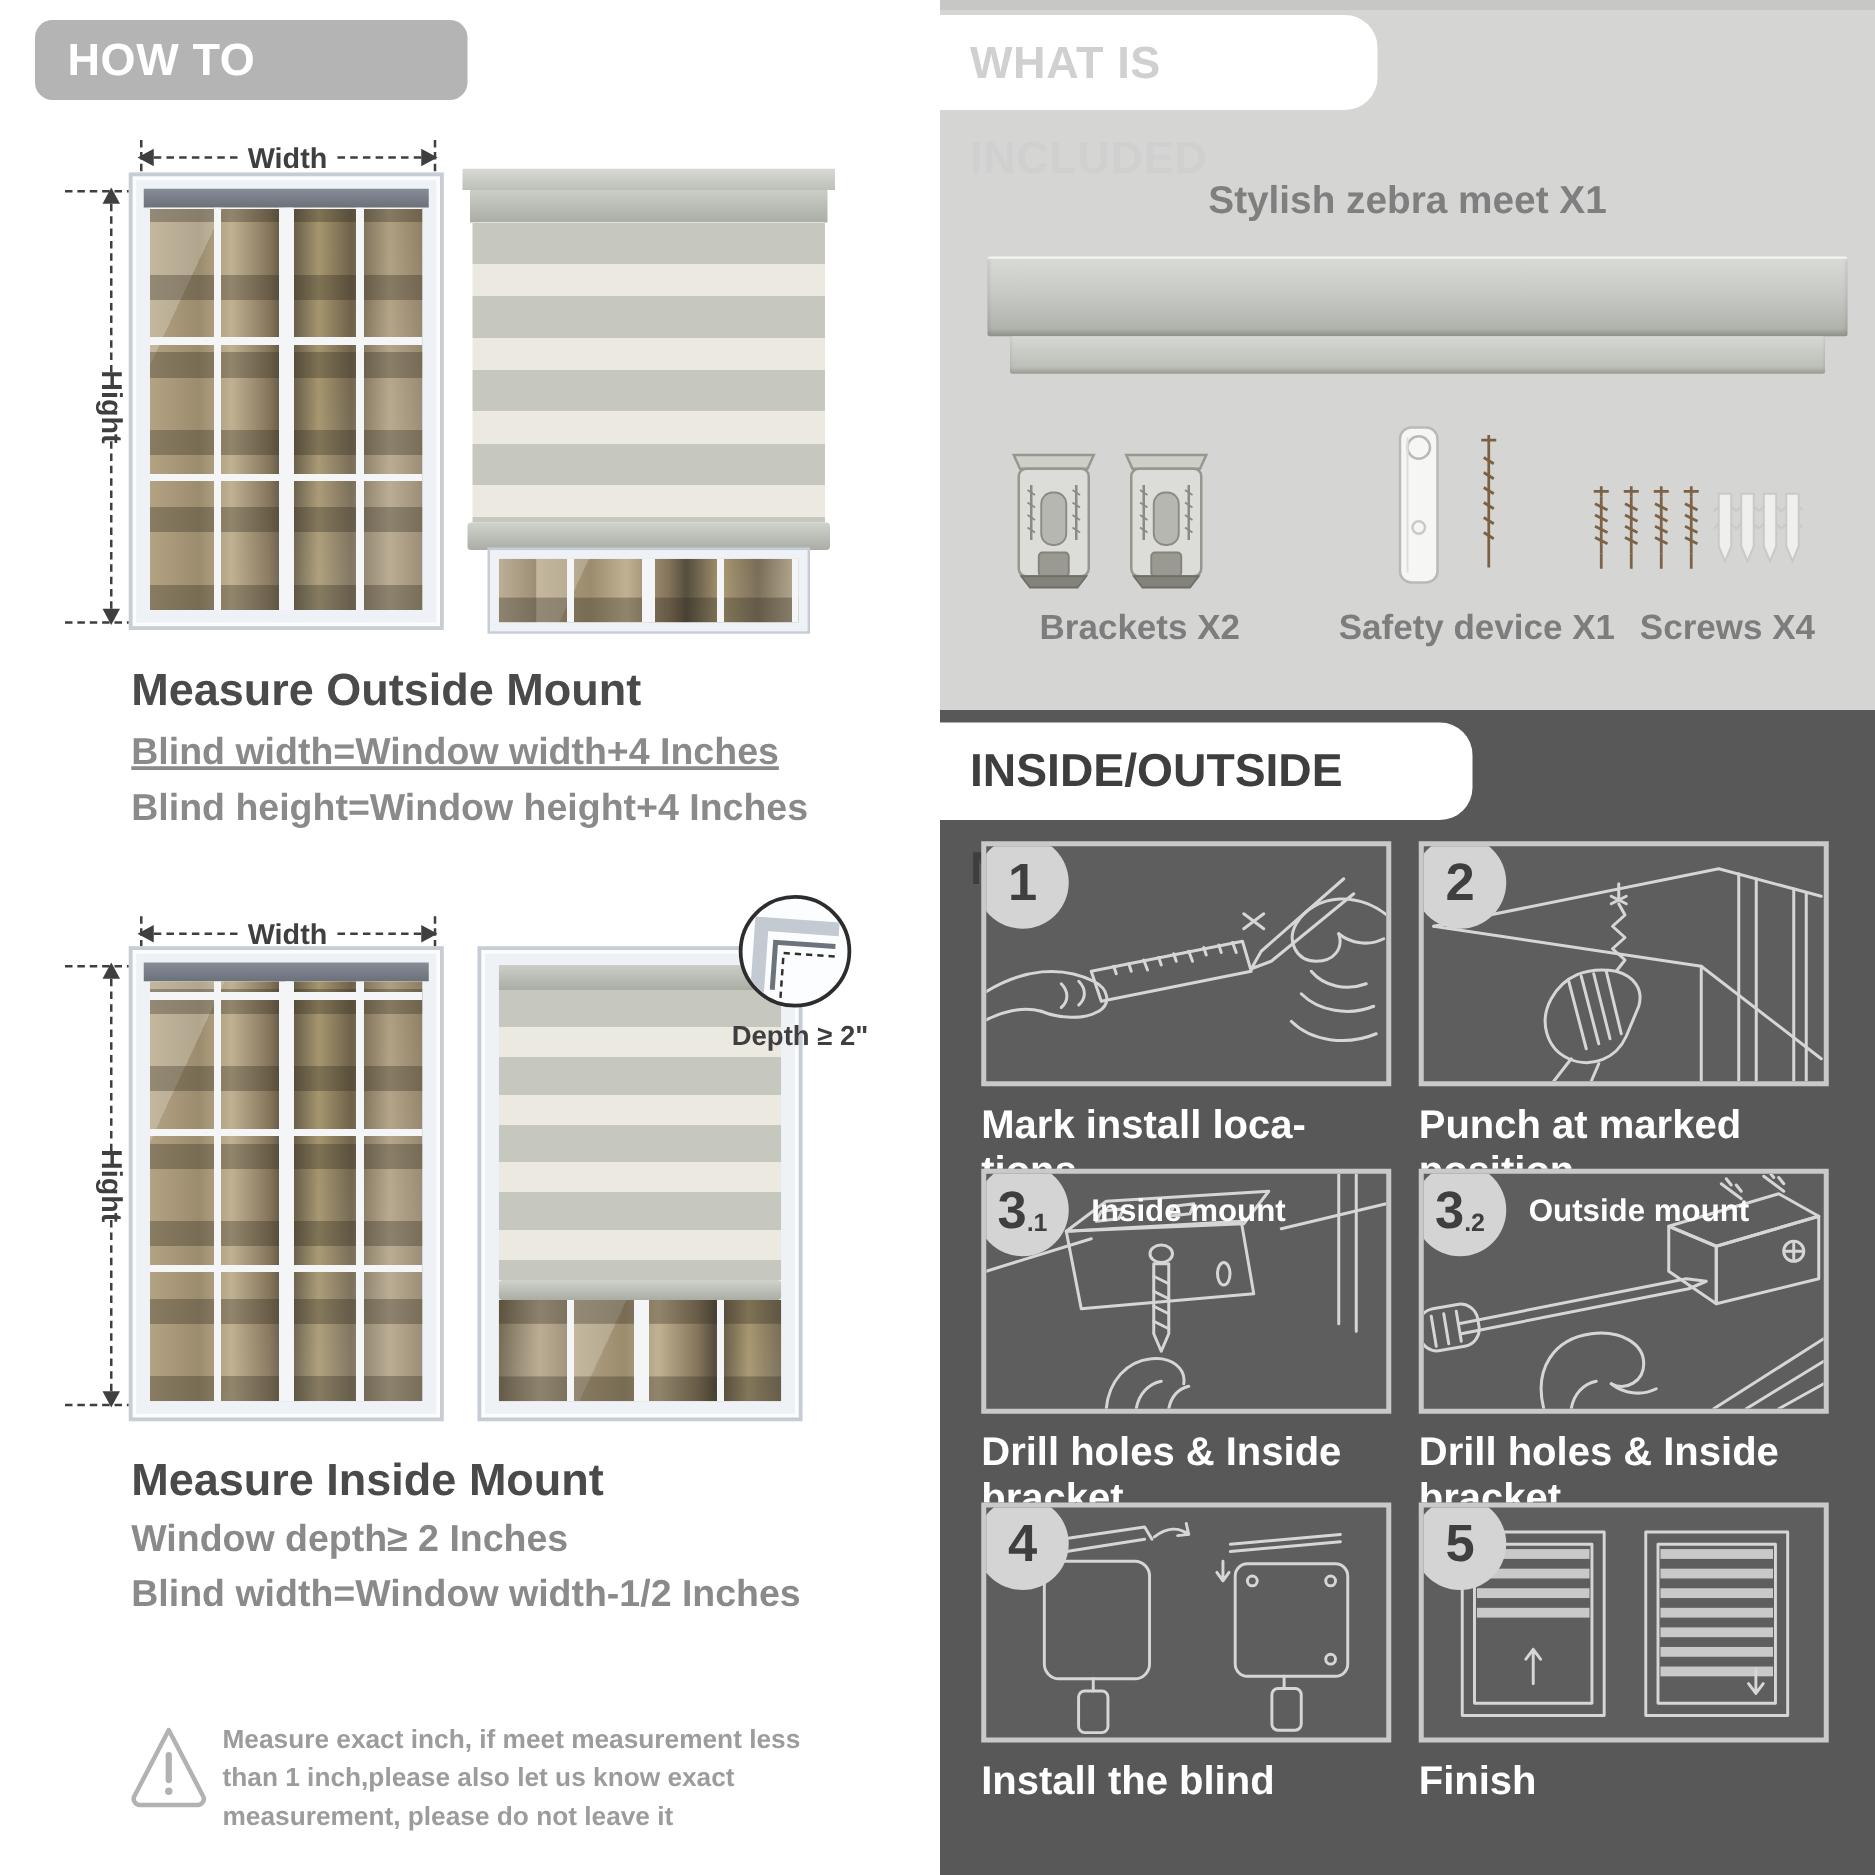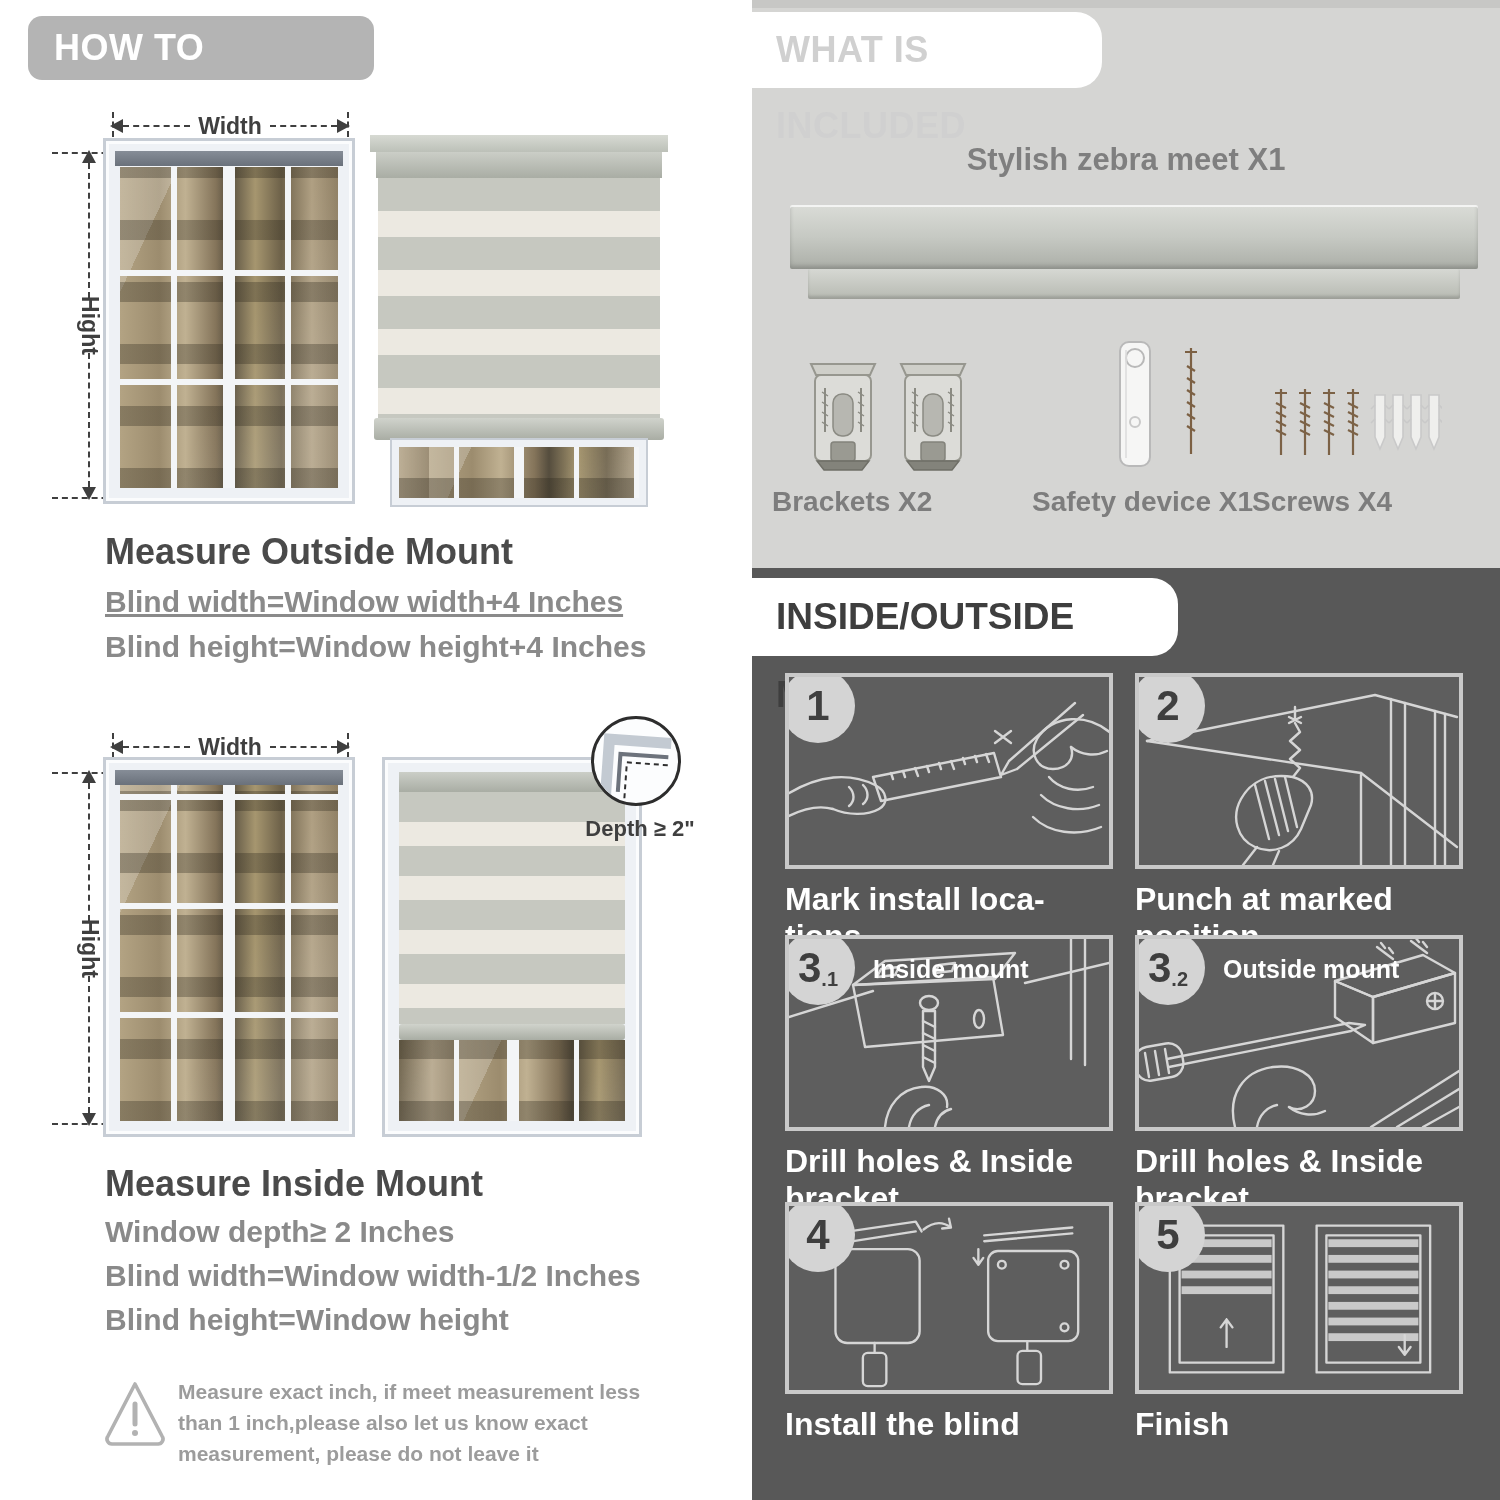--- a/index.html
+++ b/index.html
@@ -63,21 +63,21 @@
 
   
   .panel-light{left:752px;top:0;width:748px;height:568px;background:var(--panel_light,#d5d5d3);}
   .panel-dark{left:752px;top:568px;width:748px;height:932px;background:var(--panel_dark,#585858);}
   .r-header{background:#fff;border-radius:0 26px 26px 0;box-sizing:border-box;font-weight:bold;}
   .inc-header{left:0;top:12px;width:350px;height:76px;font-size:36px;color:var(--included_header_text,#d0d0d0);
               line-height:76px;padding-left:24px;letter-spacing:.5px;}
   .mnt-header{left:0;top:10px;width:426px;height:78px;font-size:37px;color:var(--mount_header_text,#3e3e3e);
               line-height:78px;padding-left:24px;}
   .product-label{left:0;top:142px;width:100%;text-align:center;font-size:31px;font-weight:bold;color:#7f7f7f;}
-  .comp-label{top:486px;text-align:left;font-size:28px;font-weight:bold;color:#7d7d7d;}
+  .comp-label{top:486px;text-align:right;font-size:28px;font-weight:bold;color:#7d7d7d;}
 
   .cassette-product{left:38px;top:205px;width:688px;height:64px;border-radius:2px;
       background:linear-gradient(180deg,#dadcd7 0%,#c6c9c3 50%,#abaea7 100%);
       box-shadow:inset 0 2px 0 rgba(255,255,255,.7), inset 0 -3px 4px rgba(0,0,0,.18);}
   .cassette-rail{left:56px;top:269px;width:652px;height:30px;border-radius:2px;
       background:linear-gradient(180deg,#d6d8d3 0%,#b7bab2 100%);
       box-shadow:inset 0 -3px 3px rgba(0,0,0,.15);}
 
   
   .step{width:328px;}
@@ -190,21 +190,20 @@
           <path d="M26,74 L26,36 L74,36" stroke="#6d737c" stroke-width="4" fill="none"></path>
           <path d="M33,80 L33,44 L76,44" stroke="#2f2f2f" stroke-width="2" fill="none" stroke-dasharray="5,4"></path>
         </g>
       </svg>
     </div>
     <div class="abs depth-lbl" style="left:565px;top:816px;width:150px;">Depth ≥ 2"</div>
 
     <h2 class="abs sec-title" style="left:105px;top:1163px;">Measure Inside Mount</h2>
     <p class="abs sec-line" style="left:105px;top:1215px;">Window depth≥ 2 Inches</p>
     <p class="abs sec-line" style="left:105px;top:1259px;">Blind width=Window width-1/2 Inches</p>
-    <p class="abs sec-line" style="left:105px;top:1303px;">Blind height=Window height</p>
 
     <svg class="abs" style="left:103px;top:1378px;" width="64" height="72" viewBox="0 0 64 72">
       <path d="M32,6 L59,58 a5,5 0 0 1 -4.4,8 H9.4 a5,5 0 0 1 -4.4,-8 Z" fill="none" stroke="#b2b2b2" stroke-width="3.6" stroke-linejoin="round"></path>
       <path d="M32,26 V46" stroke="#b2b2b2" stroke-width="5" stroke-linecap="round"></path>
       <circle cx="32" cy="55" r="3" fill="#b2b2b2"></circle>
     </svg>
     <div class="abs warn-text" style="left:178px;top:1376px;">Measure exact inch, if meet measurement less than 1 inch,please also let us know exact measurement, please do not leave it</div>
   </section>
 
   <section class="abs panel-light">

